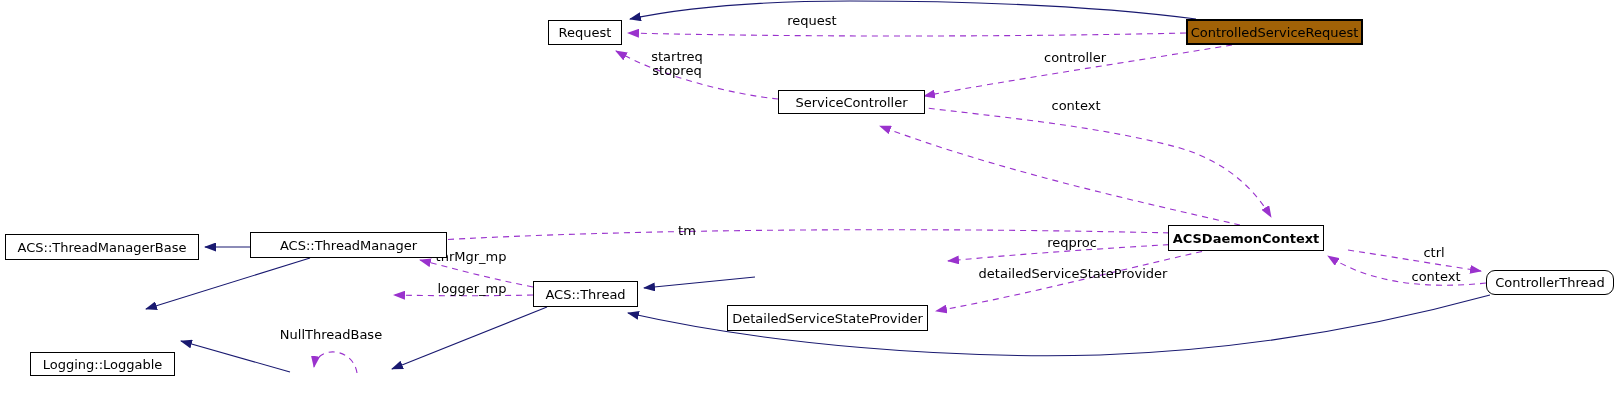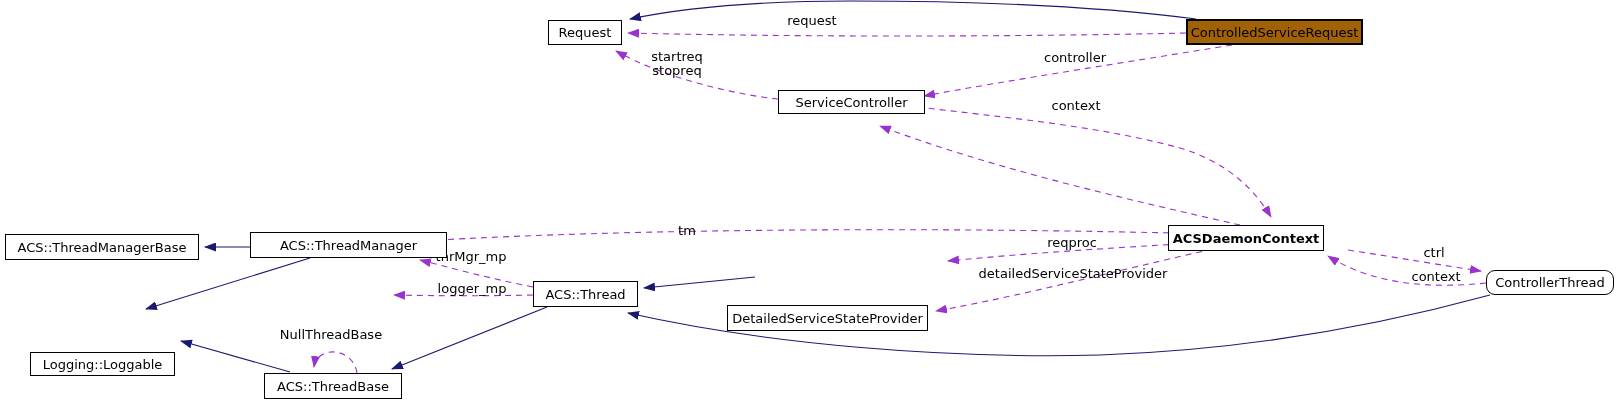--- a/index.html
+++ b/index.html
@@ -89,21 +89,20 @@
 
   <div class="node" style="left:533px;top:281px;width:105px;height:26px;">ACS::Thread</div>
 
 
   <div class="node" style="left:727px;top:305px;width:201px;height:26px;">DetailedServiceStateProvider</div>
 
   <div class="node" style="left:1168px;top:225px;width:156px;height:26px;font-weight:bold;">ACSDaemonContext</div>
 
   <div class="node" style="left:1486px;top:270px;width:128px;height:25px;border-radius:9px;">ControllerThread</div>
 
-  <div class="node" style="left:264px;top:373px;width:138px;height:26px;">ACS::ThreadBase</div>
 
   <div class="edge-label" style="left:812px;top:14px;">request</div>
 
   <div class="edge-label" style="left:677px;top:50px;">startreq
 stopreq</div>
 
   <div class="edge-label" style="left:1075px;top:51px;">controller</div>
 
   <div class="edge-label" style="left:1076px;top:99px;">context</div>
 

